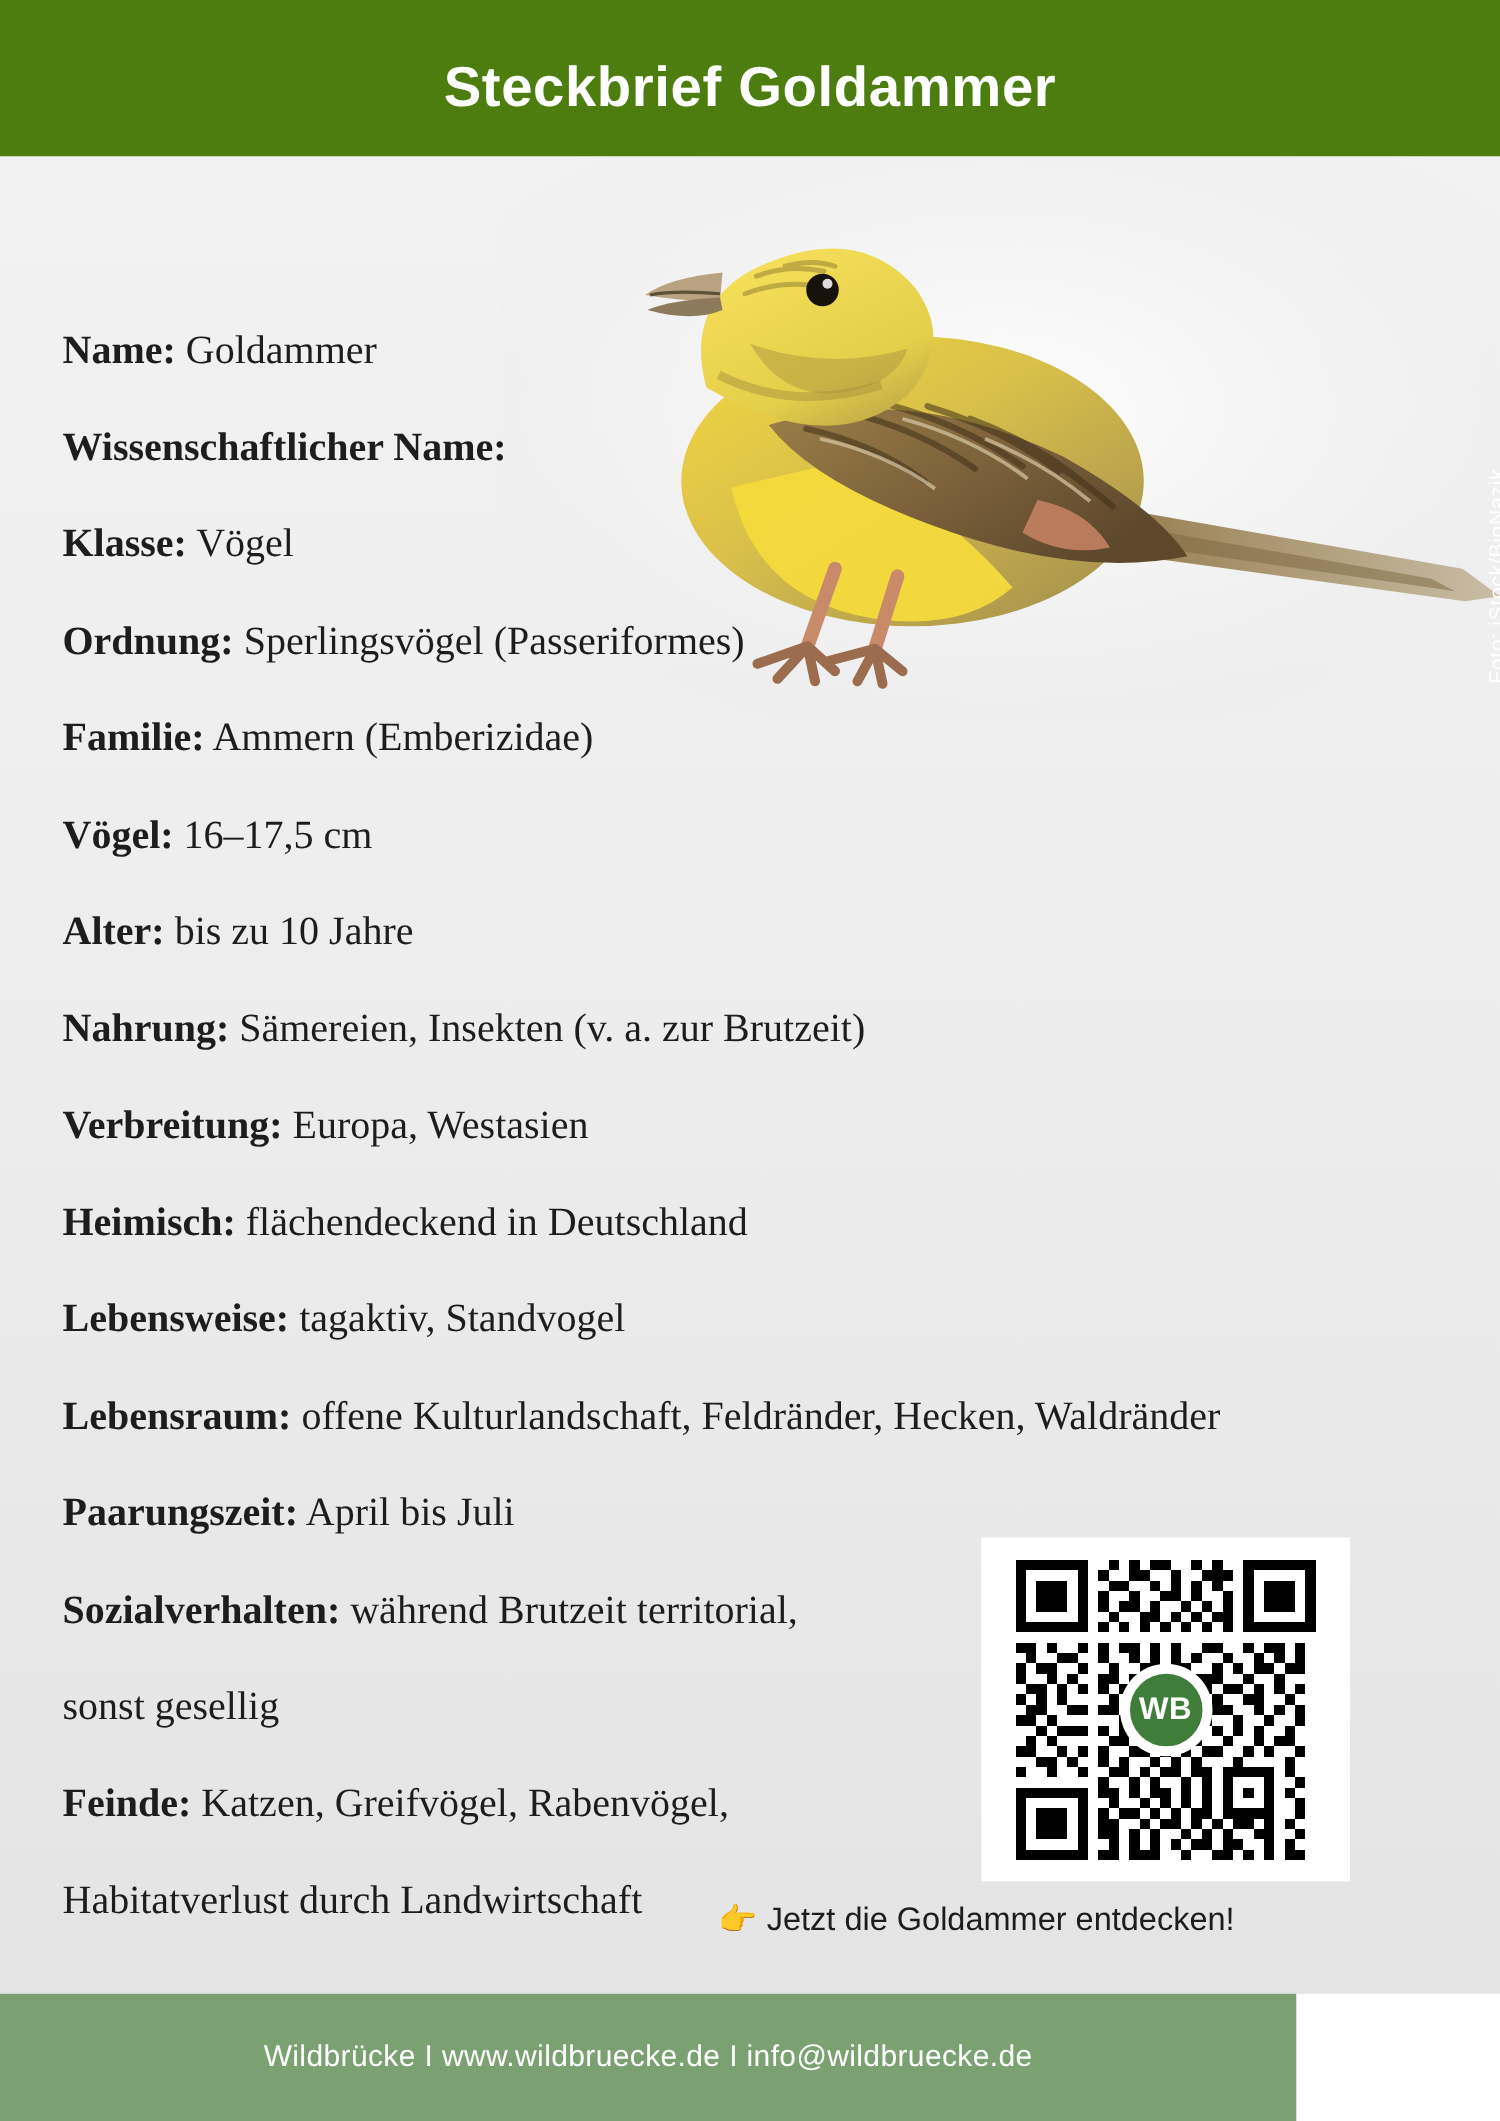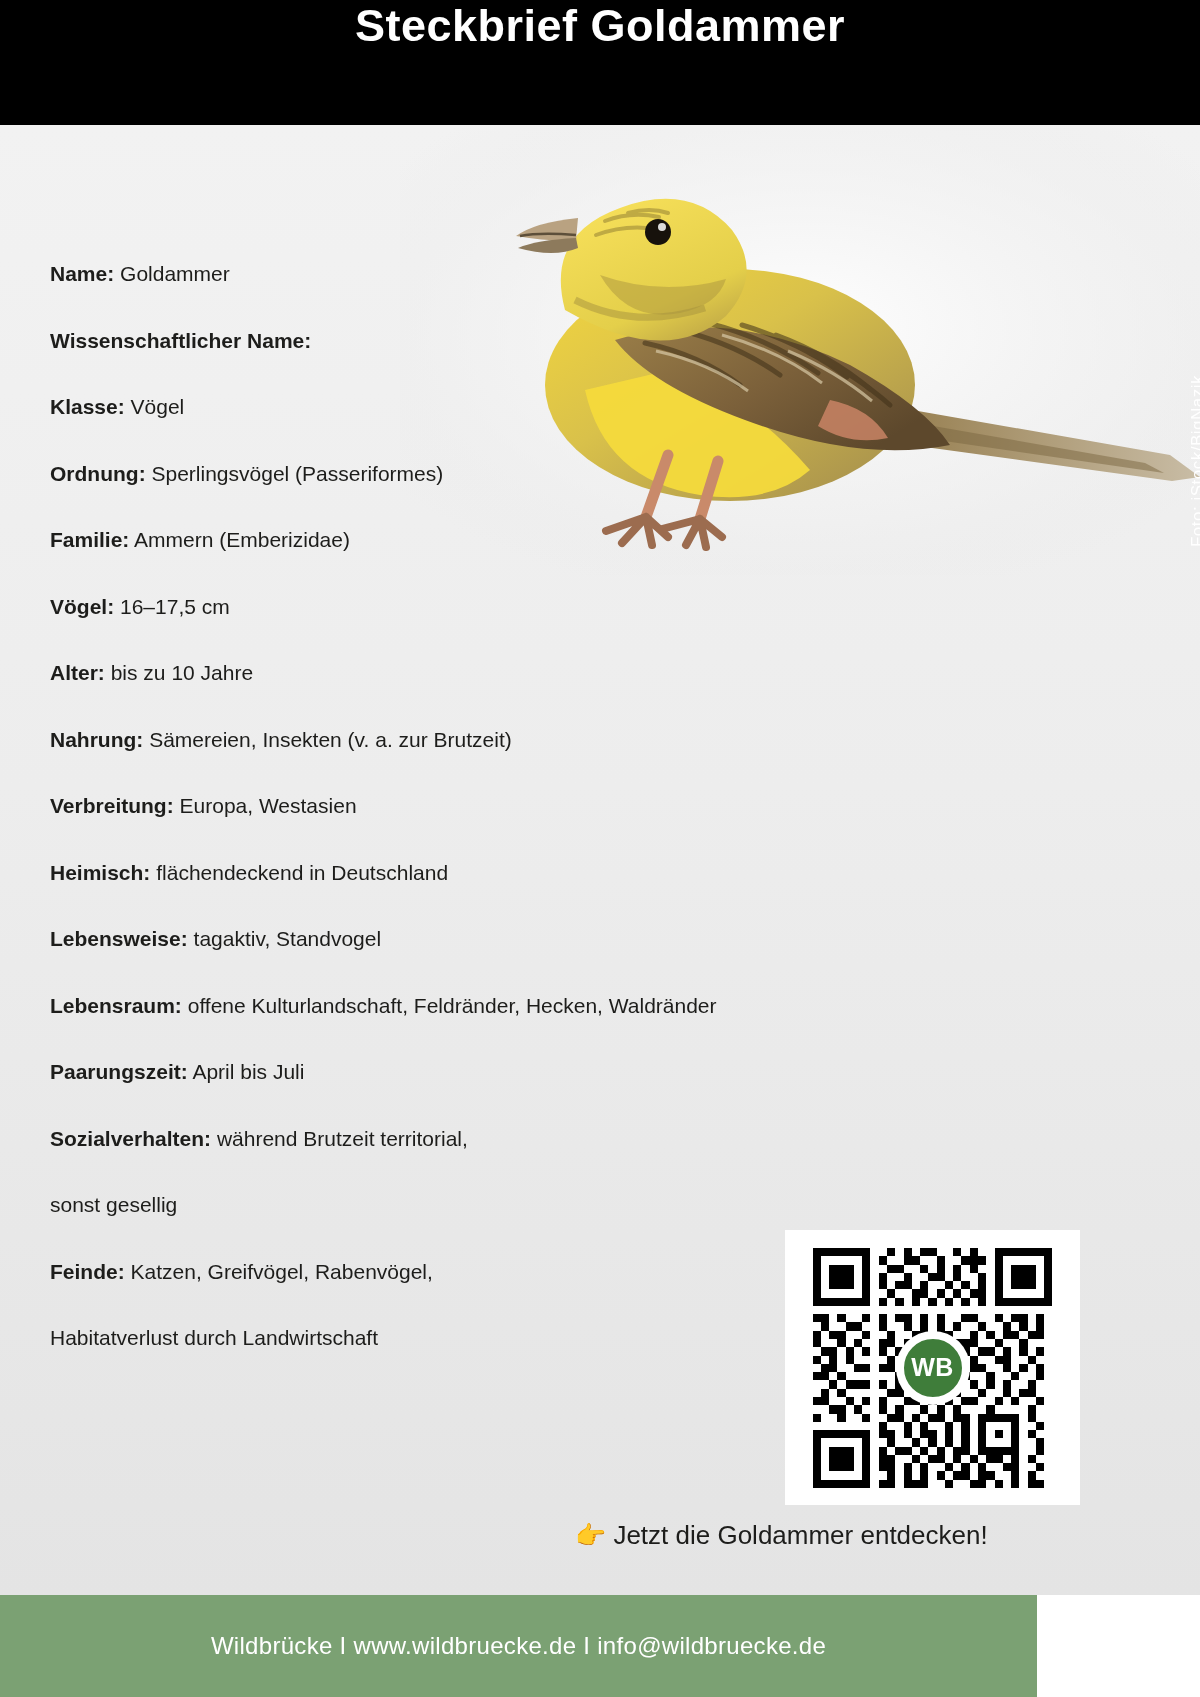--- a/index.html
+++ b/index.html
@@ -19,22 +19,23 @@
     overflow: hidden;
   }
 
   
   .header {
     position: absolute;
     left: 0;
     top: 0;
     width: 1200px;
     height: 139px;
-    background: #000000;
+    background: #4d7c0f;
     display: flex;
+    align-items: center;
     justify-content: center;
   }
   .header-title {
     color: #ffffff;
     font-size: 45px;
     font-weight: bold;
     letter-spacing: 0.5px;
     text-align: center;
   }
 
@@ -59,25 +60,26 @@
   }
 
   
   .facts {
     position: absolute;
     left: 50px;
     top: 138px;
     width: 1060px;
   }
   .fact-line {
-    font-size: 21px;
+    font-size: 32px;
     color: #1d1d1b;
     line-height: 1.0;
     margin: 0 0 45.5px 0;
     white-space: nowrap;
+    font-family: Liberation Serif, serif;
   }
   .fact-line b {
     font-weight: bold;
   }
   .fact-cont {
     font-weight: normal;
   }
 
   
   .photo-credit {

